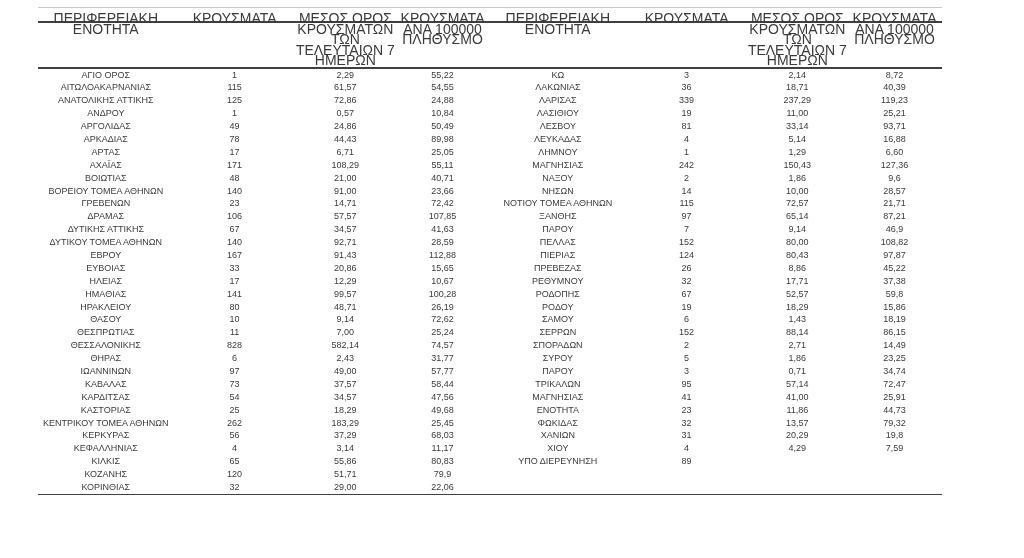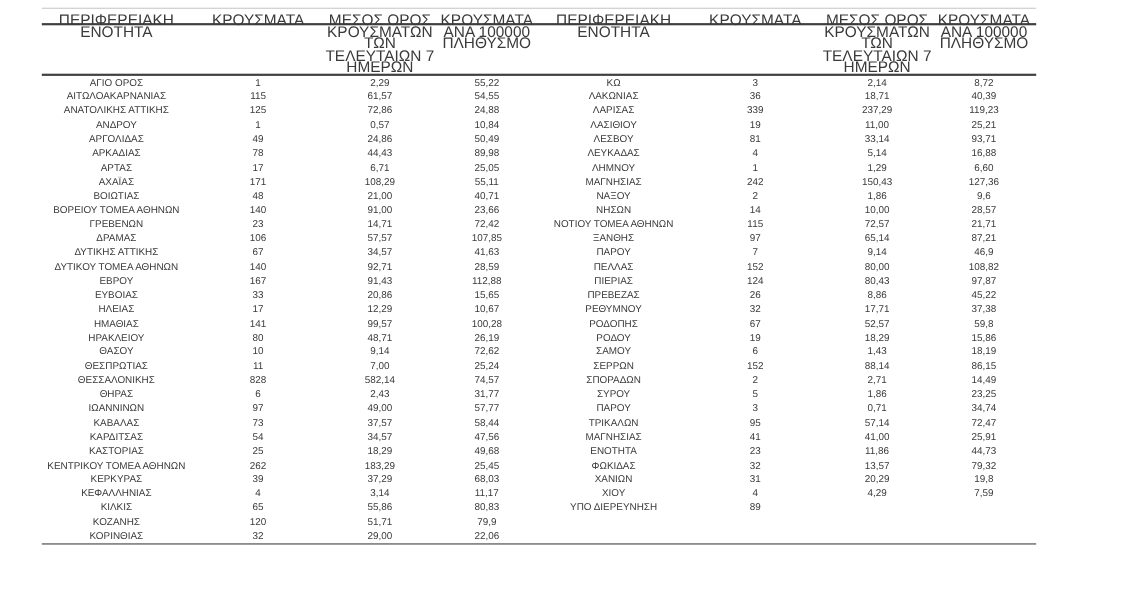--- a/index.html
+++ b/index.html
@@ -227,21 +227,21 @@
           <span class="c c3">49,68</span>
         </div>
         <div class="row">
           <span class="c c0">ΚΕΝΤΡΙΚΟΥ ΤΟΜΕΑ ΑΘΗΝΩΝ</span>
           <span class="c c1">262</span>
           <span class="c c2">183,29</span>
           <span class="c c3">25,45</span>
         </div>
         <div class="row">
           <span class="c c0">ΚΕΡΚΥΡΑΣ</span>
-          <span class="c c1">39</span>
+          <span class="c c1">56</span>
           <span class="c c2">37,29</span>
           <span class="c c3">68,03</span>
         </div>
         <div class="row">
           <span class="c c0">ΚΕΦΑΛΛΗΝΙΑΣ</span>
           <span class="c c1">4</span>
           <span class="c c2">3,14</span>
           <span class="c c3">11,17</span>
         </div>
         <div class="row">

